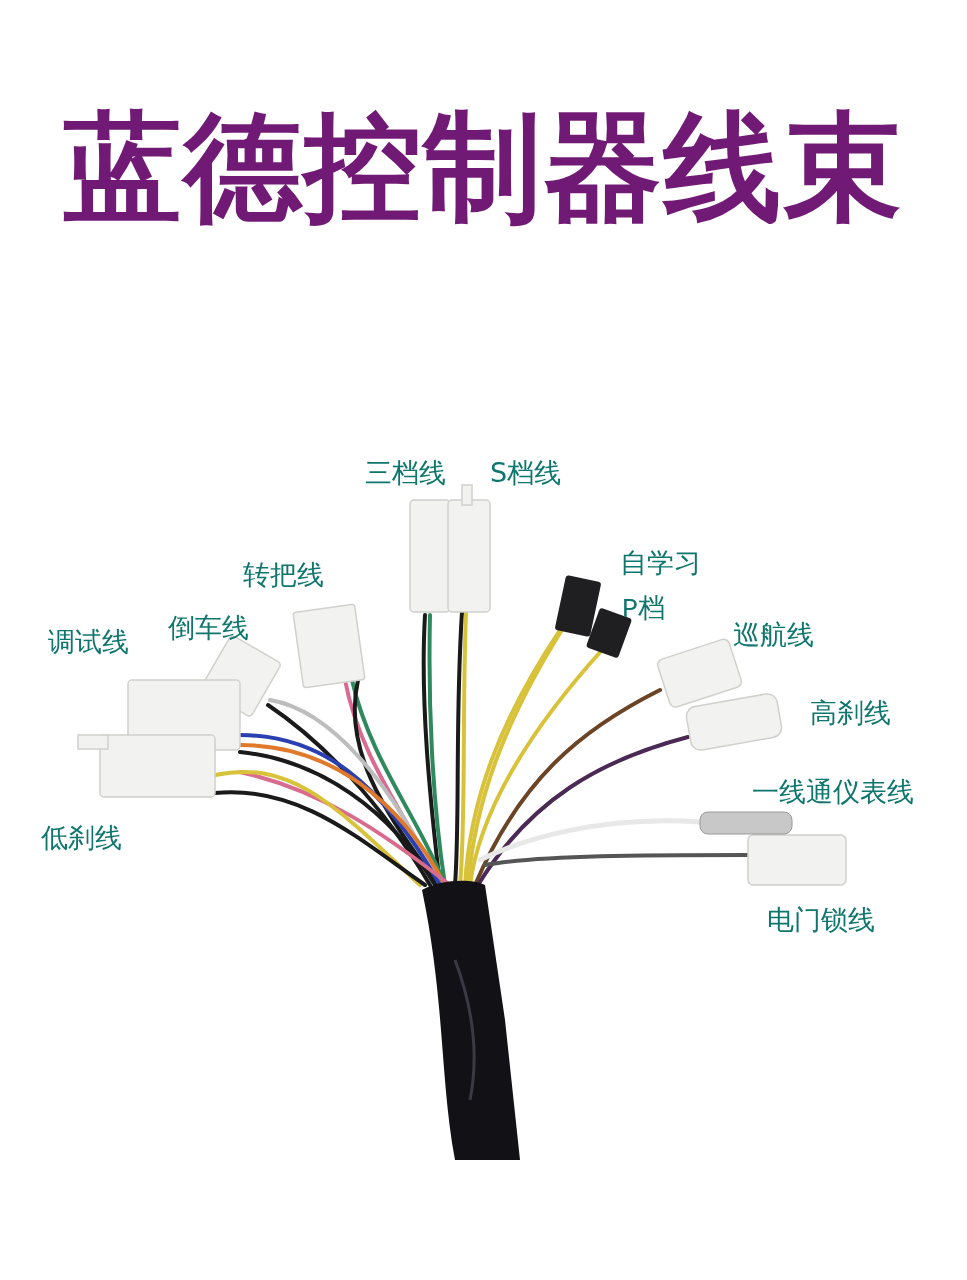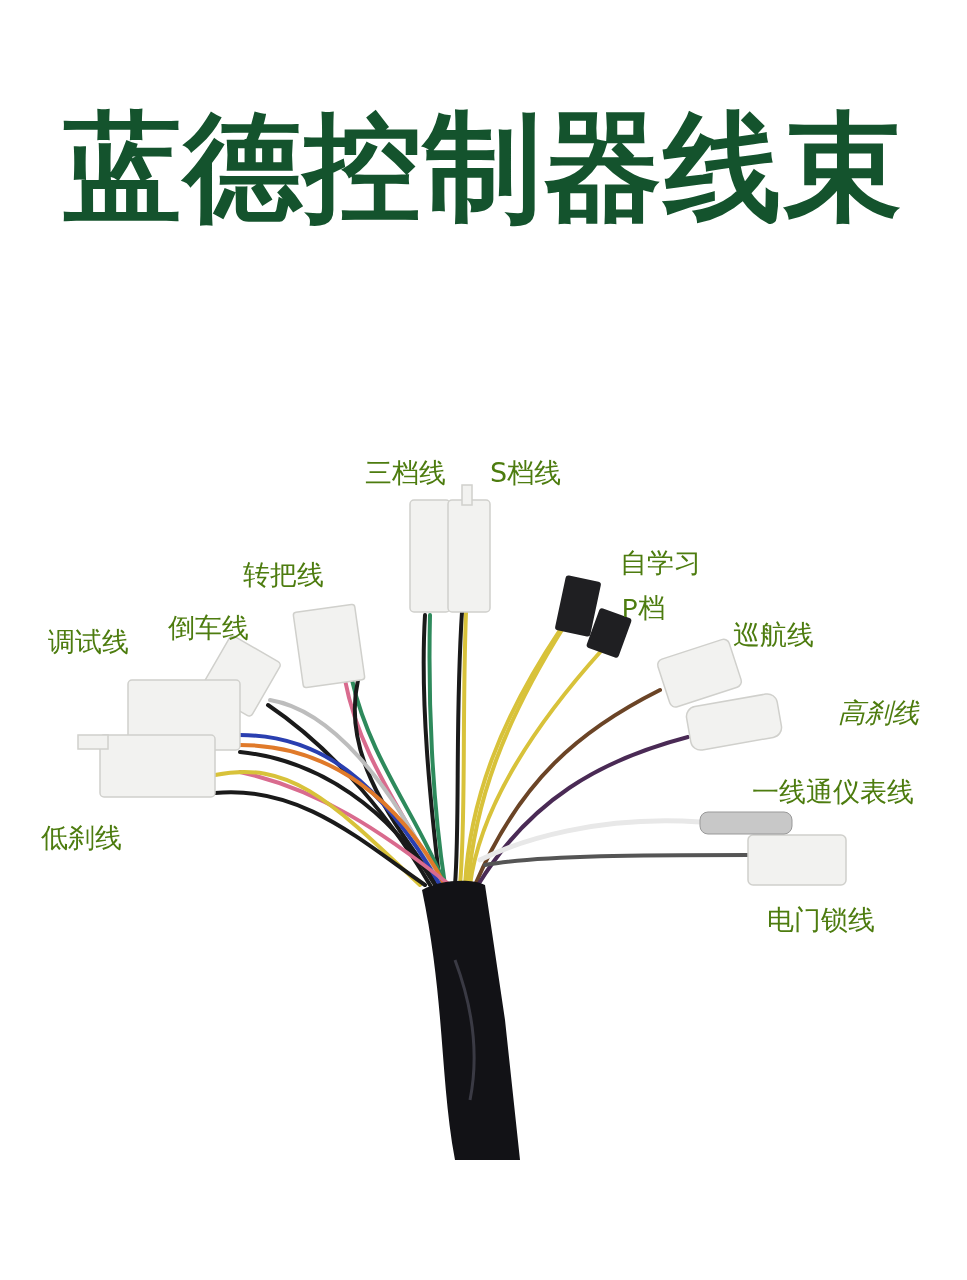--- a/index.html
+++ b/index.html
@@ -1,20 +1,20 @@
 <!DOCTYPE html>
 <html><head>
 <meta charset="utf-8">
 <style>
   html, body { margin:0; padding:0; }
   body { width:967px; height:1280px; background:#ffffff; position:relative; overflow:hidden;
          font-family:"DejaVu Sans", sans-serif; color:#111; }
   .title { position:absolute; left:0; top:108px; width:967px; text-align:center;
-           font-size:118px; font-weight:bold; letter-spacing:2px; color:#14532d; line-height:1; }
-  .lbl { position:absolute; font-size:27px; color:#4d7c0f; white-space:nowrap; }
+           font-size:118px; font-weight:bold; letter-spacing:2px; color:#701a75; line-height:1; }
+  .lbl { position:absolute; font-size:27px; color:#0f766e; white-space:nowrap; }
   svg.harness { position:absolute; left:0; top:0; }
 </style>
 </head>
 <body>
 
 <div class="title">蓝德控制器线束</div>
 
 <svg class="harness" width="967" height="1280" viewBox="0 0 967 1280">
 
   <g fill="none" stroke-width="4" stroke-linecap="round">
@@ -83,16 +83,16 @@
 </svg>
 
 <div class="lbl" style="left:365px;top:455px;">三档线</div>
 <div class="lbl" style="left:490px;top:455px;">S档线</div>
 <div class="lbl" style="left:620px;top:545px;">自学习</div>
 <div class="lbl" style="left:622px;top:590px;font-family:Liberation Mono, monospace;">P档</div>
 <div class="lbl" style="left:243px;top:557px;">转把线</div>
 <div class="lbl" style="left:168px;top:602px;margin-top:8px;">倒车线</div>
 <div class="lbl" style="left:48px;top:624px;">调试线</div>
 <div class="lbl" style="left:733px;top:617px;">巡航线</div>
-<div class="lbl" style="left:838px;top:695px;font-style:italic;">高刹线</div>
+<div class="lbl" style="left:810px;top:695px;">高刹线</div>
 <div class="lbl" style="left:41px;top:820px;font-family:Liberation Serif, serif;">低刹线</div>
 <div class="lbl" style="left:752px;top:774px;">一线通仪表线</div>
 <div class="lbl" style="left:755px;top:902px;margin-left:12px;">电门锁线</div>
 
 </body></html>

